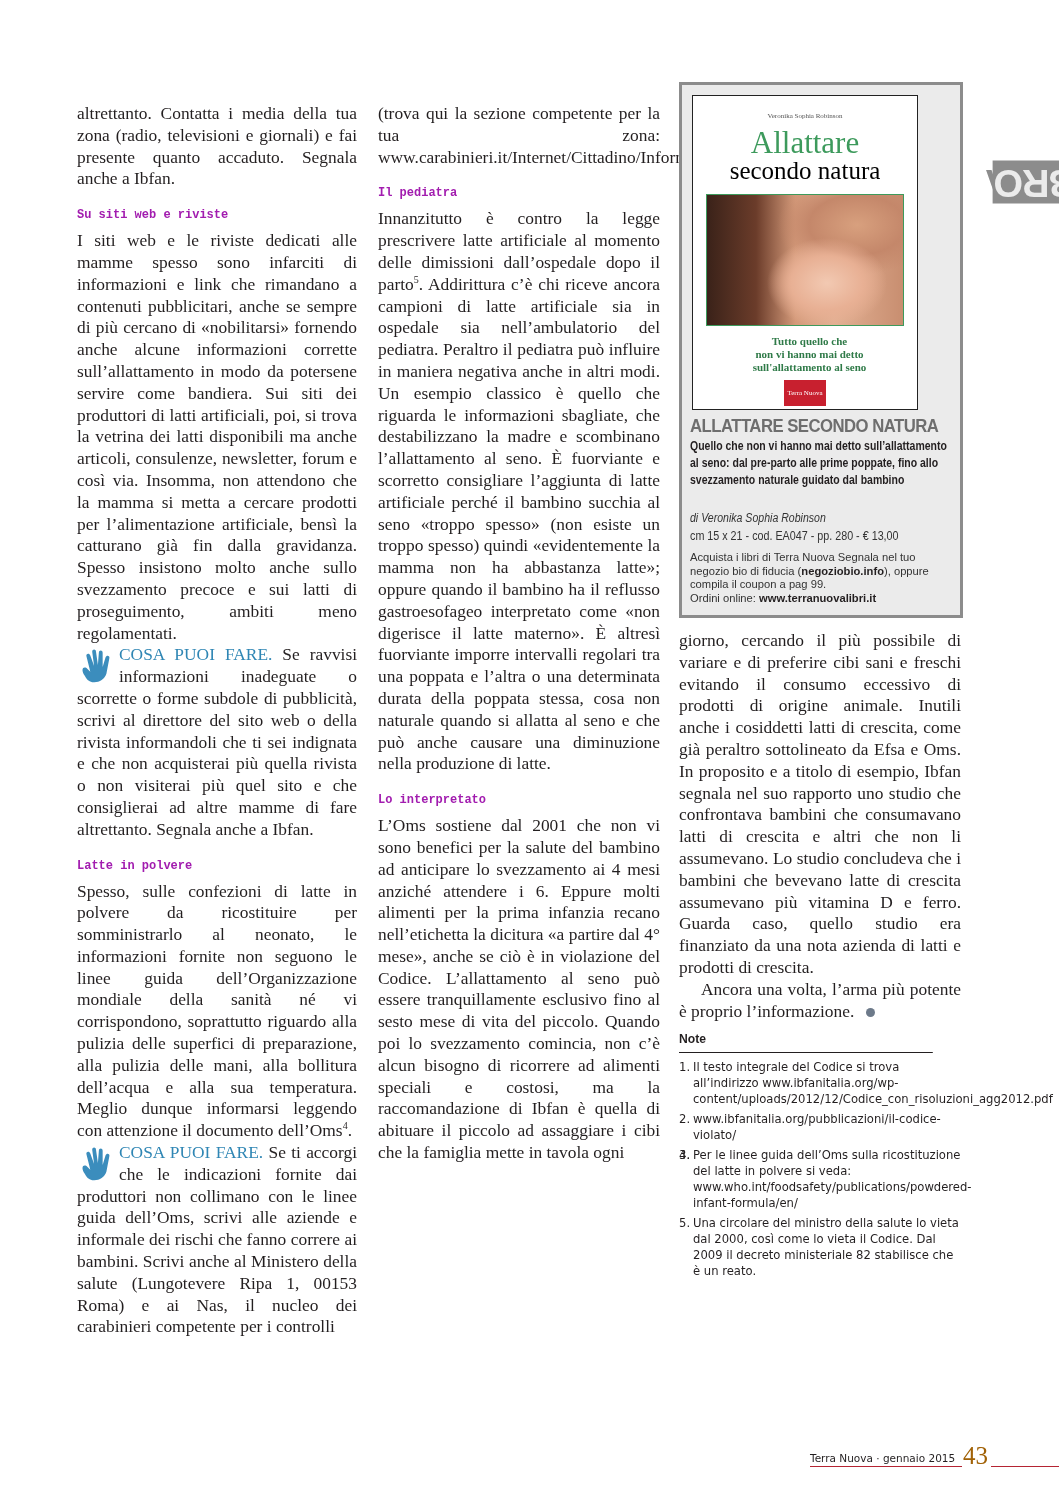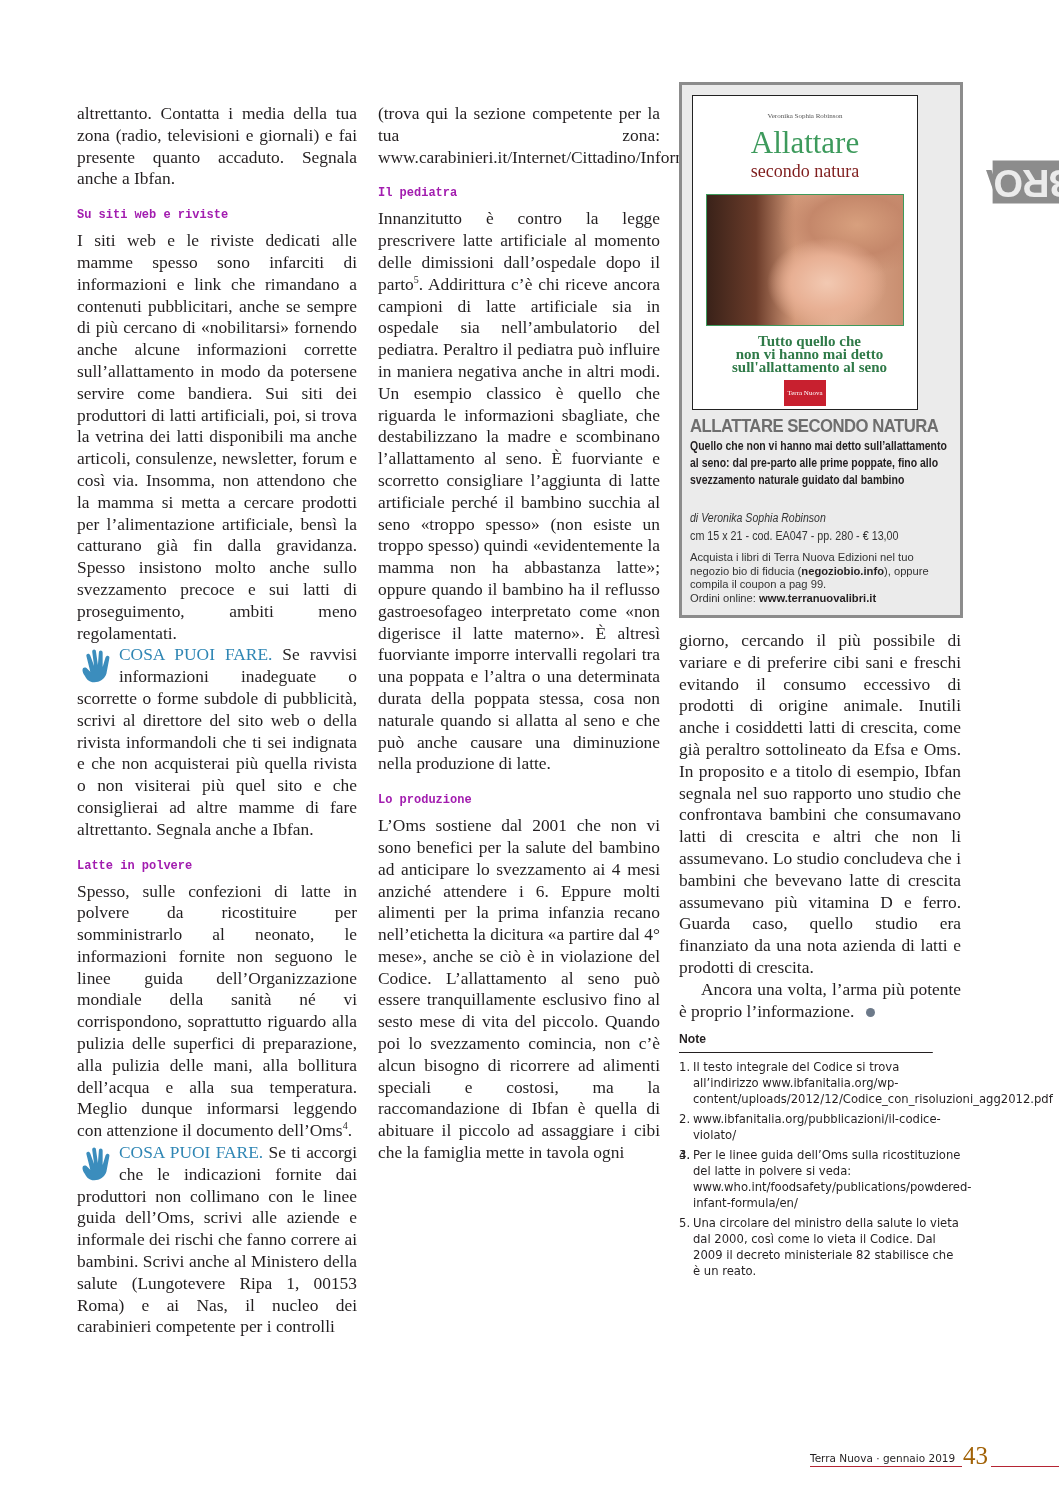--- a/index.html
+++ b/index.html
@@ -13,26 +13,26 @@
   .indent { text-indent:22px; }
   .cosa { color:#2f86b4; font-variant:normal; }
   .hand { float:left; width:38px; height:40px; margin:2px 4px 0 0; }
   .sup { font-size:10px; vertical-align:super; line-height:0; }
 
   
   .bookbox { position:absolute; left:679px; top:82px; width:284px; height:536px; background:#ebebeb; border:3px solid #8c8c8c; box-sizing:border-box; }
   .cover { position:absolute; left:10px; top:10px; width:226px; height:315px; background:#fff; border:1px solid #222; box-sizing:border-box; text-align:center; }
   .cover .author { font-family:"Liberation Serif", serif; font-size:7px; color:#555; margin-top:16px; }
   .cover .t1 { font-family:"Liberation Serif", serif; font-size:31px; color:#3d9a5c; line-height:30px; margin-top:8px; }
-  .cover .t2 { font-family:"Liberation Serif", serif; font-size:18px; color:#7f1d1d; line-height:26px; }
+  .cover .t2 { font-family:"Liberation Serif", serif; font-size:25px; color:#000000; line-height:26px; }
   .cover .photo { position:relative; margin:10px auto 0 auto; width:196px; height:130px; border:1px solid #3d9a5c;
      background: radial-gradient(ellipse 60px 45px at 120px 88px, #f2c9b2 0%, #e8b094 60%, transparent 100%),
                  radial-gradient(ellipse 80px 50px at 150px 30px, #d8a07e 0%, #c4876a 60%, transparent 100%),
                  linear-gradient(90deg, #3a2219 0%, #6b3c2a 25%, #d49a7a 45%, #e2b093 65%, #c88e70 100%); }
-  .cover .sub { font-family:"Liberation Serif", serif; font-weight:bold; font-size:15px; color:#2f7a48; line-height:13px; margin-top:9px;padding-left:9px; }
+  .cover .sub { font-family:"Liberation Serif", serif; font-weight:bold; font-size:11px; color:#2f7a48; line-height:13px; margin-top:9px;padding-left:9px; }
   .cover .logo { display:inline-block; margin-top:6px; background:#c8202f; color:#fff; font-family:"Liberation Serif", serif; font-size:7px; padding:9px 3px; line-height:8px; }
   .vert { position:absolute; left:242px; top:4px; width:34px; height:220px; }
   .vert span { position:absolute; left:17px; top:110px; transform:translate(-50%,-50%) rotate(-90deg); white-space:nowrap; font-family:"Liberation Sans", sans-serif; font-weight:bold; font-size:38px; letter-spacing:-1px; }
   .vert .segna { color:#8c8c8c; }
   .vert .libro { color:#ebebeb; background:#8c8c8c; padding:0 2px; }
   .bk-title { position:absolute; left:8px; top:330px; font-family:"Liberation Sans", sans-serif; font-weight:bold; font-size:19px; color:#6e6e6e; letter-spacing:-0.6px; transform:scaleX(0.88); transform-origin:left; white-space:nowrap; }
   .bk-desc { position:absolute; left:8px; top:353px; width:300px; font-family:"Liberation Sans", sans-serif; font-weight:bold; font-size:12.2px; line-height:17px; color:#231f20; transform:scaleX(0.86); transform-origin:left; }
   .bk-author { position:absolute; left:8px; top:426px; font-family:"Liberation Sans", sans-serif; font-style:italic; font-size:12px; color:#333; transform:scaleX(0.88); transform-origin:left; white-space:nowrap; }
   .bk-specs { position:absolute; left:8px; top:444px; font-family:"Liberation Sans", sans-serif; font-size:12.5px; color:#333; transform:scaleX(0.86); transform-origin:left; white-space:nowrap; }
   .bk-buy { position:absolute; left:8px; top:466px; width:262px; font-family:"Liberation Sans", sans-serif; font-size:11.2px; line-height:13.6px; color:#333; }
@@ -72,21 +72,21 @@
       <path d="M8 30 C4 24 6 20 10 22 L14 26 L10 10 C9 7 13 6 14 9 L18 20 L16 5 C16 2 20 2 20 5 L22 19 L23 6 C23 3 27 3 27 6 L27 21 L30 11 C31 8 35 9 34 12 L31 28 C29 35 22 38 16 37 C12 36 10 34 8 30 Z" fill="#3b8dbd"></path>
     </svg>
     <span class="cosa">COSA PUOI FARE.</span><span> Se ti accorgi che le indicazioni fornite dai produttori non collimano con le linee guida dell’Oms, scrivi alle aziende e informale dei rischi che fanno correre ai bambini. Scrivi anche al Ministero della salute (Lungotevere Ripa 1, 00153 Roma) e ai Nas, il nucleo dei carabinieri competente per i controlli</span>
   </p>
 </div>
 
 <div class="col col2">
   <p>(trova qui la sezione competente per la tua zona: www.carabinieri.it/Internet/Cittadino/Informazioni/Tutela/Salute/03_NAS.htm).</p>
   <h2>Il pediatra</h2>
   <p><span>Innanzitutto è contro la legge prescrivere latte artificiale al momento delle dimissioni dall’ospedale dopo il parto</span><span class="sup">5</span><span>. Addirittura c’è chi riceve ancora campioni di latte artificiale sia in ospedale sia nell’ambulatorio del pediatra. Peraltro il pediatra può influire in maniera negativa anche in altri modi. Un esempio classico è quello che riguarda le informazioni sbagliate, che destabilizzano la madre e scombinano l’allattamento al seno. È fuorviante e scorretto consigliare l’aggiunta di latte artificiale perché il bambino succhia al seno «troppo spesso» (non esiste un troppo spesso) quindi «evidentemente la mamma non ha abbastanza latte»; oppure quando il bambino ha il reflusso gastroesofageo interpretato come «non digerisce il latte materno». È altresì fuorviante imporre intervalli regolari tra una poppata e l’altra o una determinata durata della poppata stessa, cosa non naturale quando si allatta al seno e che può anche causare una diminuzione nella produzione di latte.</span></p>
-  <h2>Lo produzione</h2>
+  <h2>Lo interpretato</h2>
   <p>L’Oms sostiene dal 2001 che non vi sono benefici per la salute del bambino ad anticipare lo svezzamento ai 4 mesi anziché attendere i 6. Eppure molti alimenti per la prima infanzia recano nell’etichetta la dicitura «a partire dal 4° mese», anche se ciò è in violazione del Codice. L’allattamento al seno può essere tranquillamente esclusivo fino al sesto mese di vita del piccolo. Quando poi lo svezzamento comincia, non c’è alcun bisogno di ricorrere ad alimenti speciali e costosi, ma la raccomandazione di Ibfan è quella di abituare il piccolo ad assaggiare i cibi che la famiglia mette in tavola ogni</p>
 </div>
 
 <div class="bookbox">
   <div class="cover">
     <div class="author">Veronika Sophia Robinson</div>
     <div class="t1">Allattare</div>
     <div class="t2">secondo natura</div>
     <div class="photo"></div>
     <div class="sub">
@@ -100,36 +100,36 @@
     <span>
         <span class="segna">SEGNA</span>
         <span class="libro">LIBRO</span>
       </span>
   </div>
   <div class="bk-title">ALLATTARE SECONDO NATURA</div>
   <div class="bk-desc">Quello che non vi hanno mai detto sull’allattamento al seno: dal pre-parto alle prime poppate, fino allo svezzamento naturale guidato dal bambino</div>
   <div class="bk-author">di Veronika Sophia Robinson</div>
   <div class="bk-specs">cm 15 x 21 - cod. EA047 - pp. 280 - € 13,00</div>
   <div class="bk-buy">
-    <span>Acquista i libri di Terra Nuova Edizioni nel tuo negozio bio di fiducia (</span><b>negoziobio.info</b><span>), oppure compila il coupon a pag 99.</span><br>
+    <span>Acquista i libri di Terra Nuova Segnala nel tuo negozio bio di fiducia (</span><b>negoziobio.info</b><span>), oppure compila il coupon a pag 99.</span><br>
     <span>Ordini online: </span><b>www.terranuovalibri.it</b>
   </div>
 </div>
 
 <div class="col col3">
   <p>giorno, cercando il più possibile di variare e di preferire cibi sani e freschi evitando il consumo eccessivo di prodotti di origine animale. Inutili anche i cosiddetti latti di crescita, come già peraltro sottolineato da Efsa e Oms. In proposito e a titolo di esempio, Ibfan segnala nel suo rapporto uno studio che confrontava bambini che consumavano latti di crescita e altri che non li assumevano. Lo studio concludeva che i bambini che bevevano latte di crescita assumevano più vitamina D e ferro. Guarda caso, quello studio era finanziato da una nota azienda di latti e prodotti di crescita.</p>
   <p class="indent"><span>Ancora una volta, l’arma più potente è proprio l’informazione.</span><span class="enddot"></span></p>
   <span class="notes-h">Note</span>
   <ul class="notes">
     <li><span class="num">1.</span><span>Il testo integrale del Codice si trova all’indirizzo www.ibfanitalia.org/wp-content/uploads/2012/12/Codice_con_risoluzioni_agg2012.pdf</span></li>
     <li><span class="num">2.</span><span>www.ibfanitalia.org/pubblicazioni/il-codice-violato/</span></li>
     <li><span class="num">3.</span></li>
     <li><span class="num">4.</span><span>Per le linee guida dell’Oms sulla ricostituzione del latte in polvere si veda: www.who.int/foodsafety/publications/powdered-infant-formula/en/</span></li>
     <li><span class="num">5.</span><span>Una circolare del ministro della salute lo vieta dal 2000, così come lo vieta il Codice. Dal 2009 il decreto ministeriale 82 stabilisce che è un reato.</span></li>
   </ul>
 </div>
 
 <div class="footer">
-  <span class="pub">Terra Nuova · gennaio 2019</span>
+  <span class="pub">Terra Nuova · gennaio 2015</span>
   <div class="line1"></div>
 </div>
 <div class="pgnum">43</div>
 <div class="pgline"></div>
 
 </body></html>

